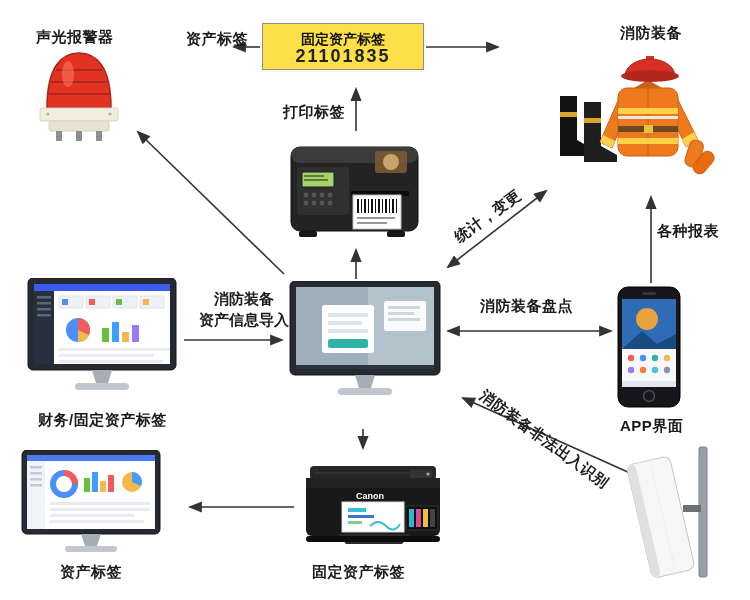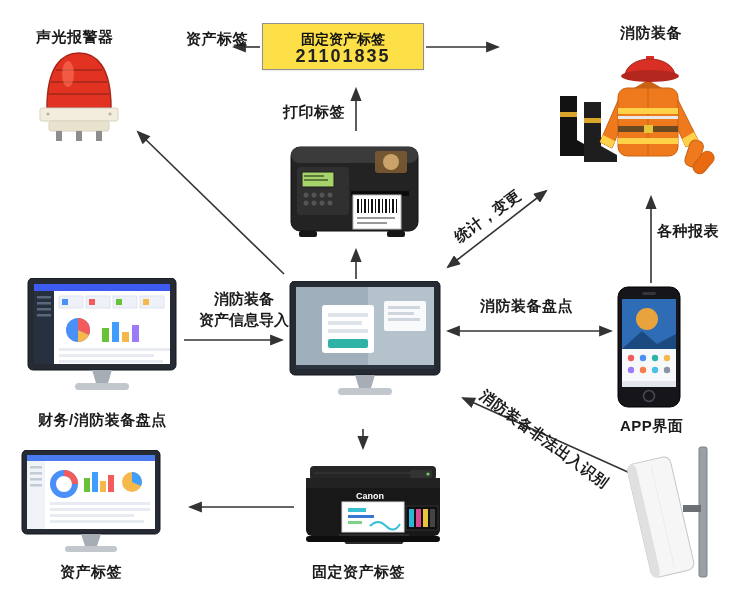--- a/index.html
+++ b/index.html
@@ -272,21 +272,21 @@
       </g>
     </svg>
   </div>
 
   <div class="label" style="left:36px;top:28px">声光报警器</div>
   <div class="label" style="left:186px;top:30px">资产标签</div>
   <div class="label" style="left:620px;top:24px">消防装备</div>
   <div class="label" style="left:283px;top:103px">打印标签</div>
   <div class="label" id="stats-label">统计，变更</div>
   <div class="label" style="left:657px;top:222px">各种报表</div>
-  <div class="label" style="left:38px;top:411px">财务/消防装备盘点</div>
+  <div class="label" style="left:38px;top:411px">财务/固定资产标签</div>
   <div class="import-label">
     <span>消防装备</span><br>
     <span>资产信息导入</span>
   </div>
   <div class="label" style="left:480px;top:297px">消防装备盘点</div>
   <div class="label" style="left:620px;top:417px">APP界面</div>
   <div class="label" id="illegal-label">消防装备非法出入识别</div>
   <div class="label" style="left:60px;top:563px">资产标签</div>
   <div class="label" style="left:312px;top:563px">固定资产标签</div>
 

